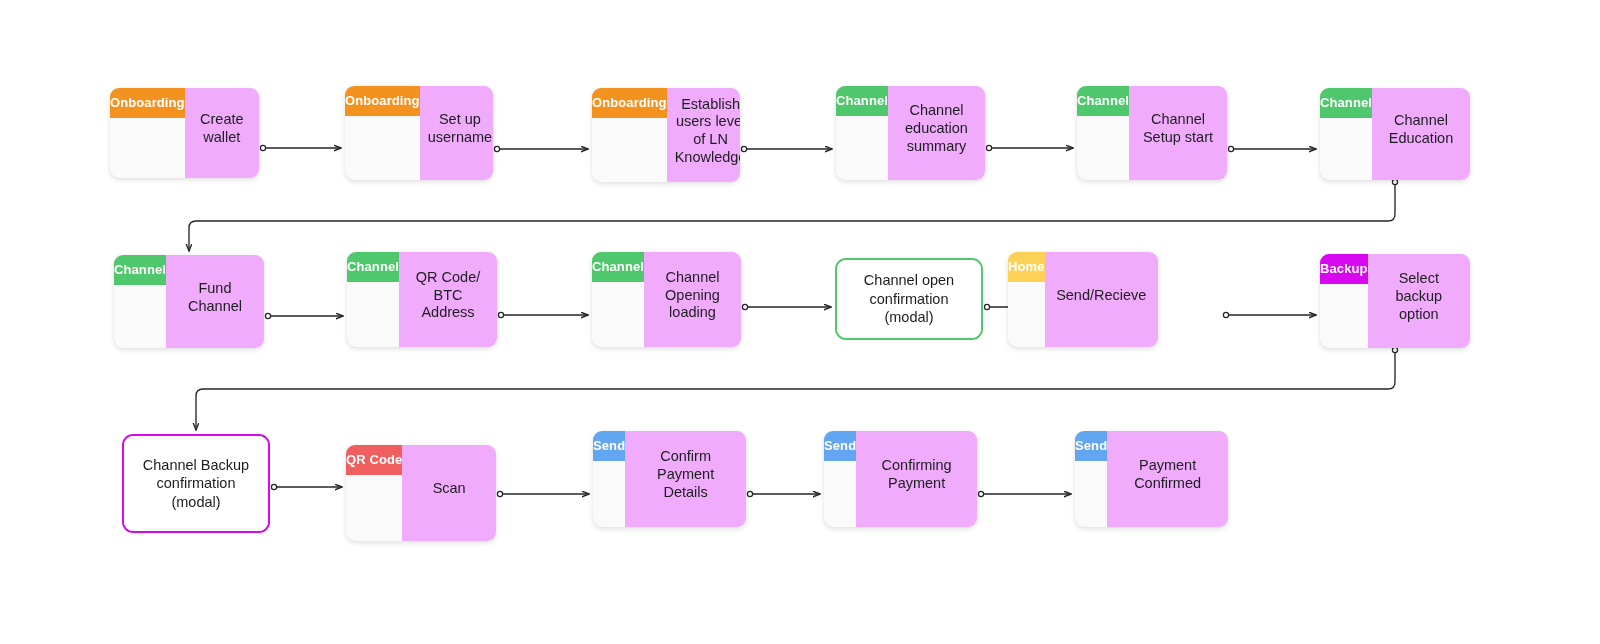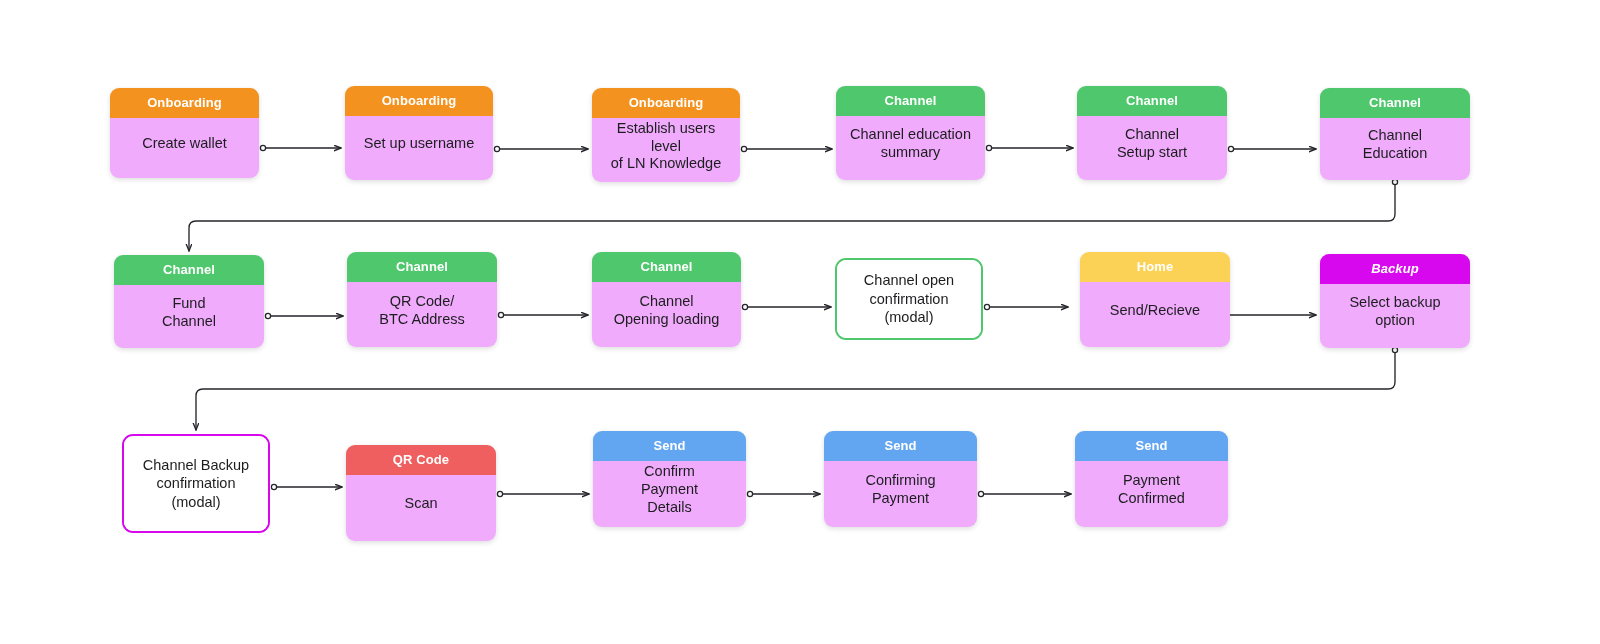--- a/index.html
+++ b/index.html
@@ -36,21 +36,20 @@
 
   
   .node {
     position: absolute;
     box-sizing: border-box;
     border-radius: 9px;
     overflow: hidden;
     background: #fafafb;
     box-shadow: 0 2px 5px rgba(20,20,40,0.13), 0 0 1px rgba(20,20,40,0.10);
     display: flex;
-    flex-direction: column;
   }
 
   .node .hdr {
     flex: 0 0 auto;
     height: 30px;
     line-height: 30px;
     text-align: center;
     color: #ffffff;
     font-size: 13px;
     font-weight: 700;
@@ -181,26 +180,26 @@
       <div class="node" style="left: 592px; top: 252px; width: 149px; height: 95px;">
         <div class="hdr" style="background: rgb(79, 199, 108);">Channel</div>
         <div class="body">Channel
 Opening loading</div>
       </div>
       <div class="node modal" style="left: 835px; top: 258px; width: 148px; height: 82px; border-color: rgb(79, 199, 108);">
         <div class="body">Channel open
 confirmation
 (modal)</div>
       </div>
-      <div class="node" style="left: 1080px; top: 252px; width: 150px; height: 95px;">
+      <div class="node" style="left: 1008px; top: 252px; width: 150px; height: 95px;">
         <div class="hdr" style="background: rgb(251, 210, 85);">Home</div>
         <div class="body">Send/Recieve</div>
       </div>
       <div class="node" style="left: 1320px; top: 254px; width: 150px; height: 94px;">
-        <div class="hdr" style="background: rgb(216, 8, 238); font-style: italic;">Backup</div>
+        <div class="hdr" style="background: rgb(216, 8, 238);">Backup</div>
         <div class="body">Select backup
 option</div>
       </div>
       <div class="node modal" style="left: 122px; top: 434px; width: 148px; height: 99px; border-color: rgb(216, 8, 238);">
         <div class="body">Channel Backup
 confirmation
 (modal)</div>
       </div>
       <div class="node" style="left: 346px; top: 445px; width: 150px; height: 96px;">
         <div class="hdr" style="background: rgb(240, 95, 95);">QR Code</div>

